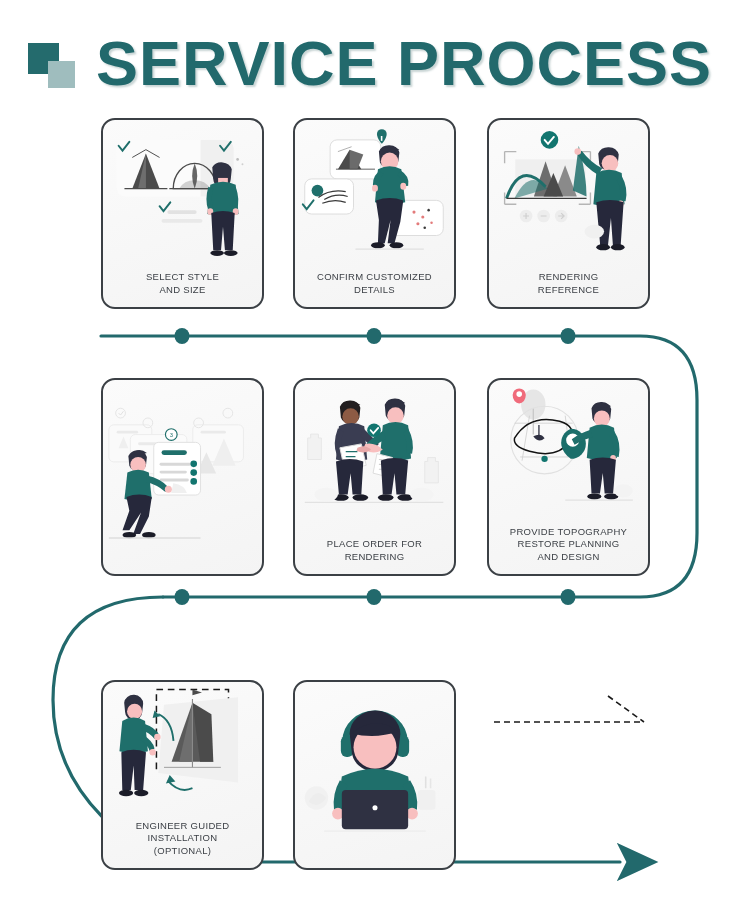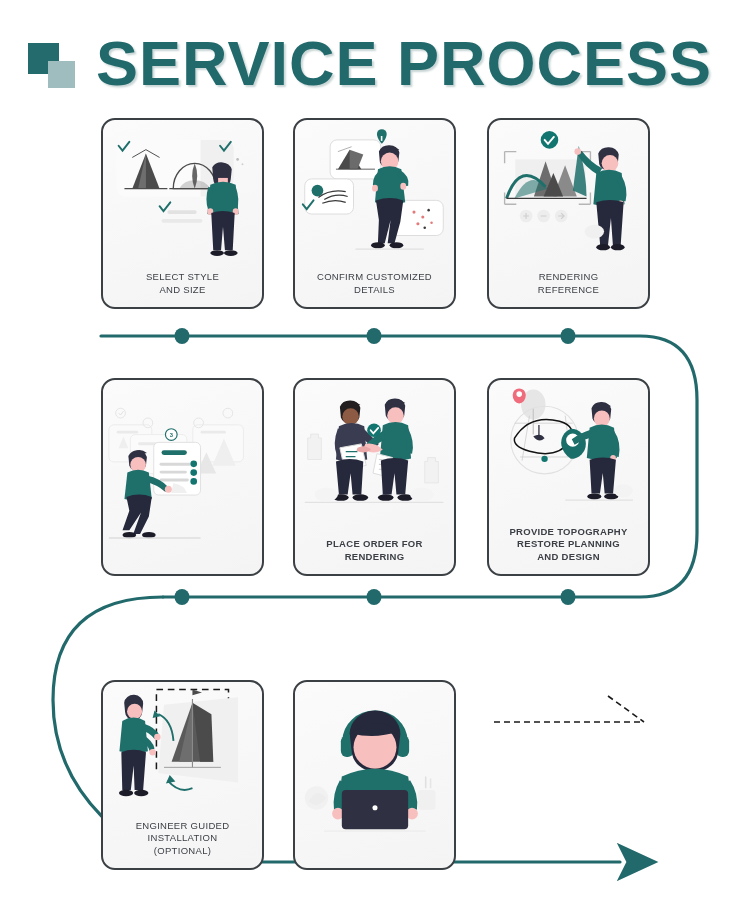--- a/index.html
+++ b/index.html
@@ -79,21 +79,21 @@
     font-size: 9.5px;
     line-height: 12.5px;
     color: #3c4046;
     letter-spacing: 0.3px;
     padding: 0 5px 11px 5px;
     white-space: pre-line;
   }
 
   
   .row1 { top: 118px; height: 191px; }
-  .row2 { top: 378px; height: 198px; font-weight: bold; }
+  .row2 { top: 378px; height: 198px; }
   .row3 { top: 680px; height: 190px; }
   .col1 { left: 101px; }
   .col2 { left: 293px; }
   .col3 { left: 487px; }
 
   .art-svg { position: absolute; left: 0; top: 0; width: 100%; height: 100%; }
 
   
   .dashed-arrow {
     position: absolute;

